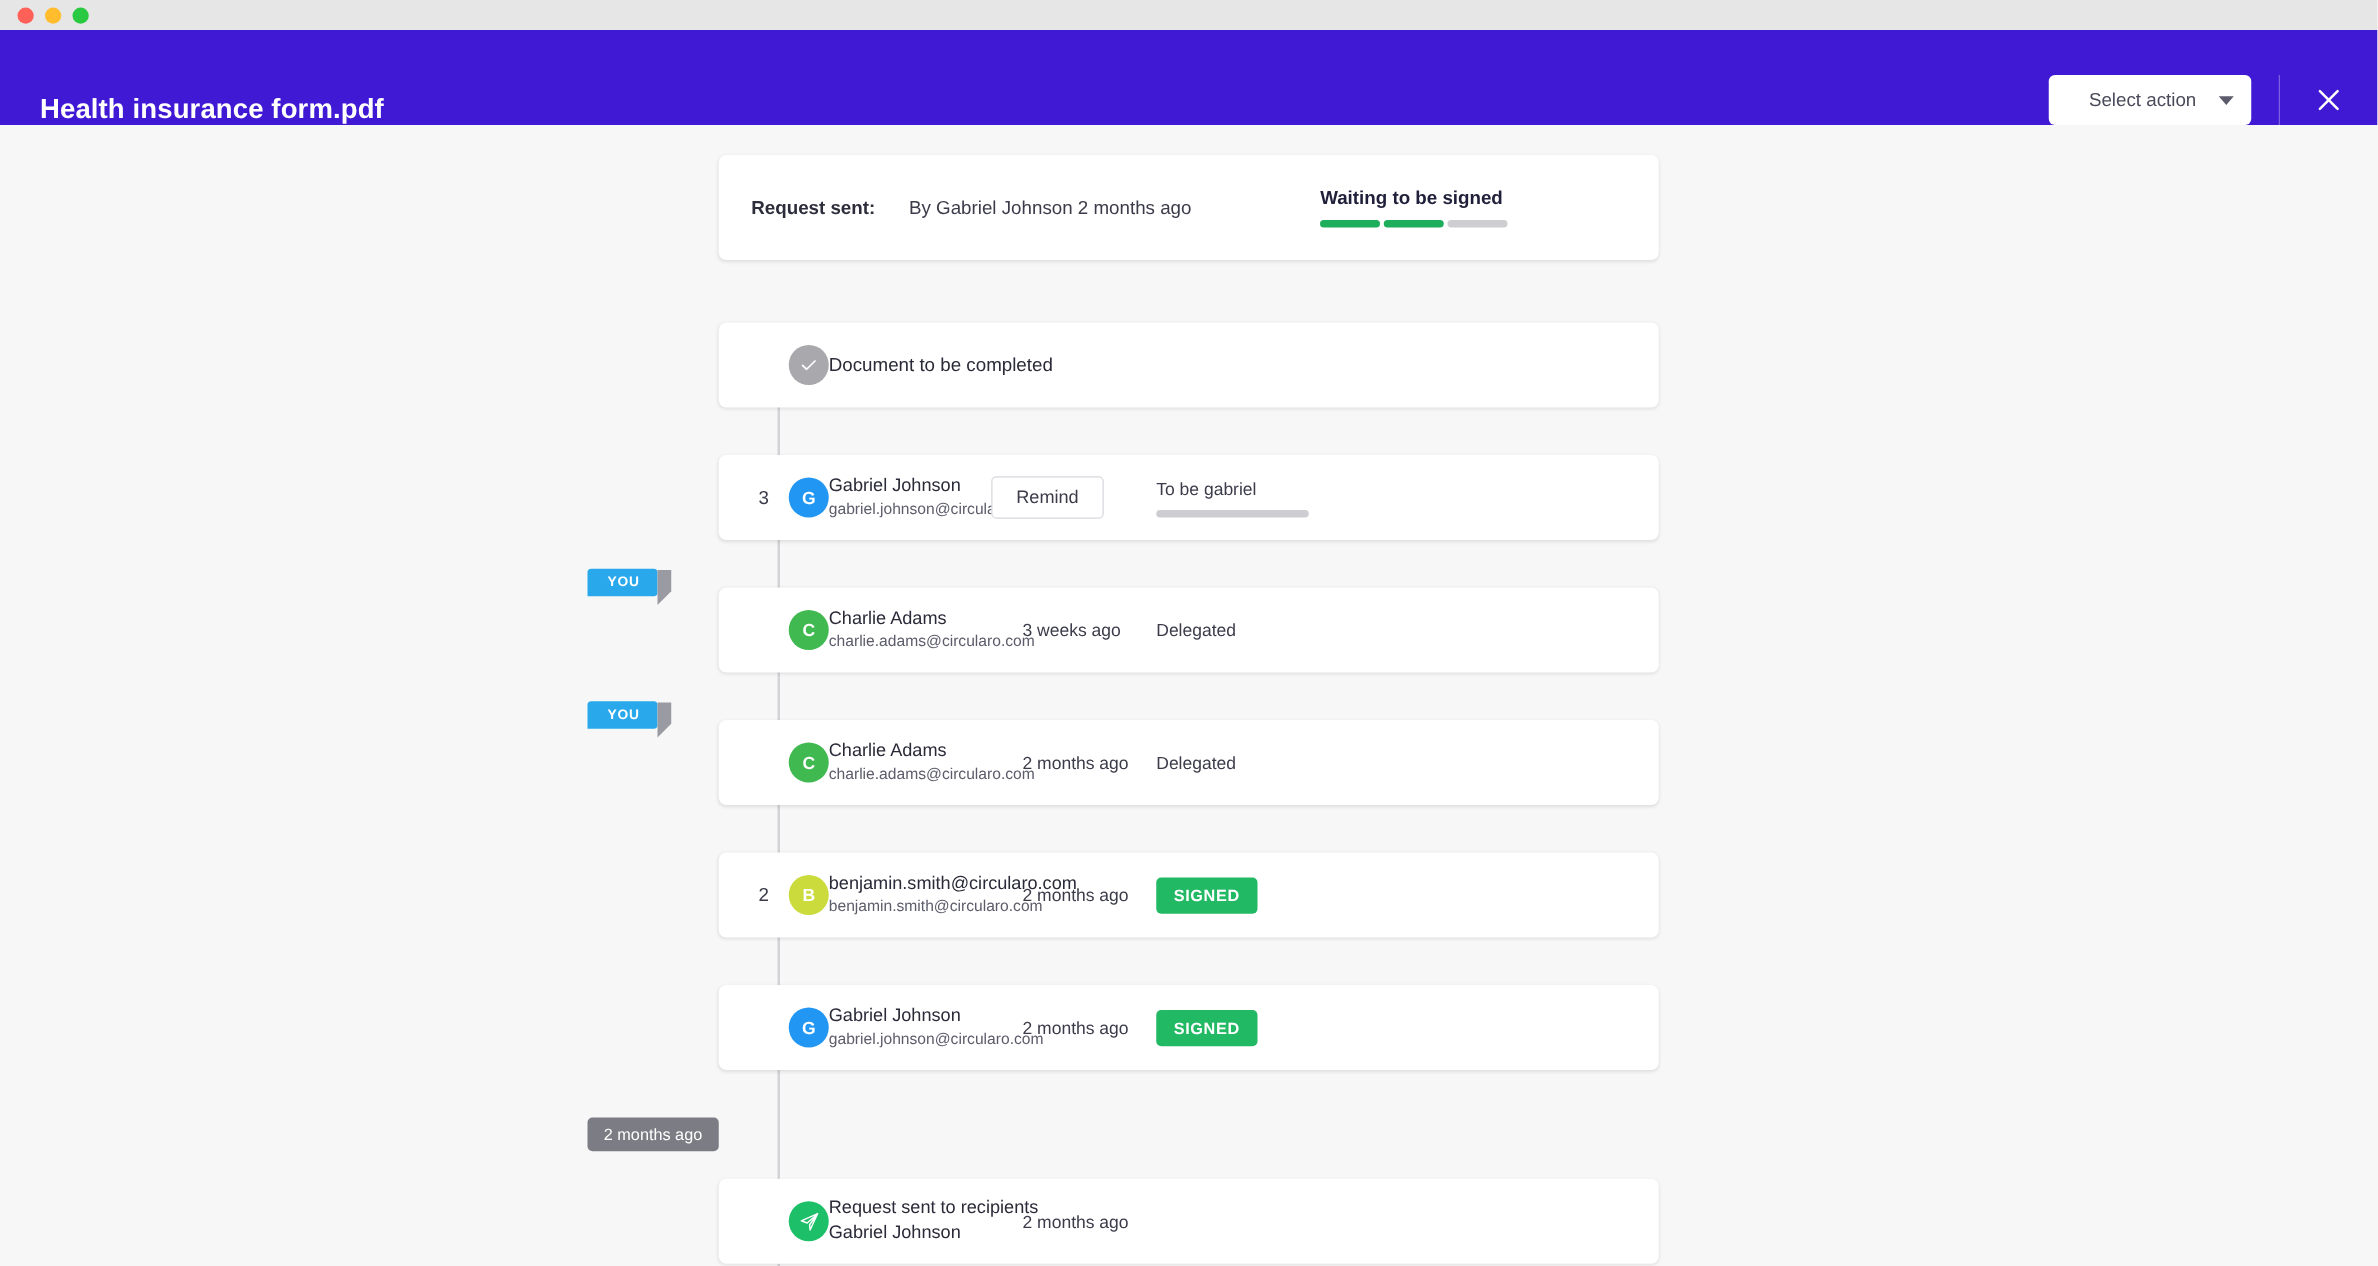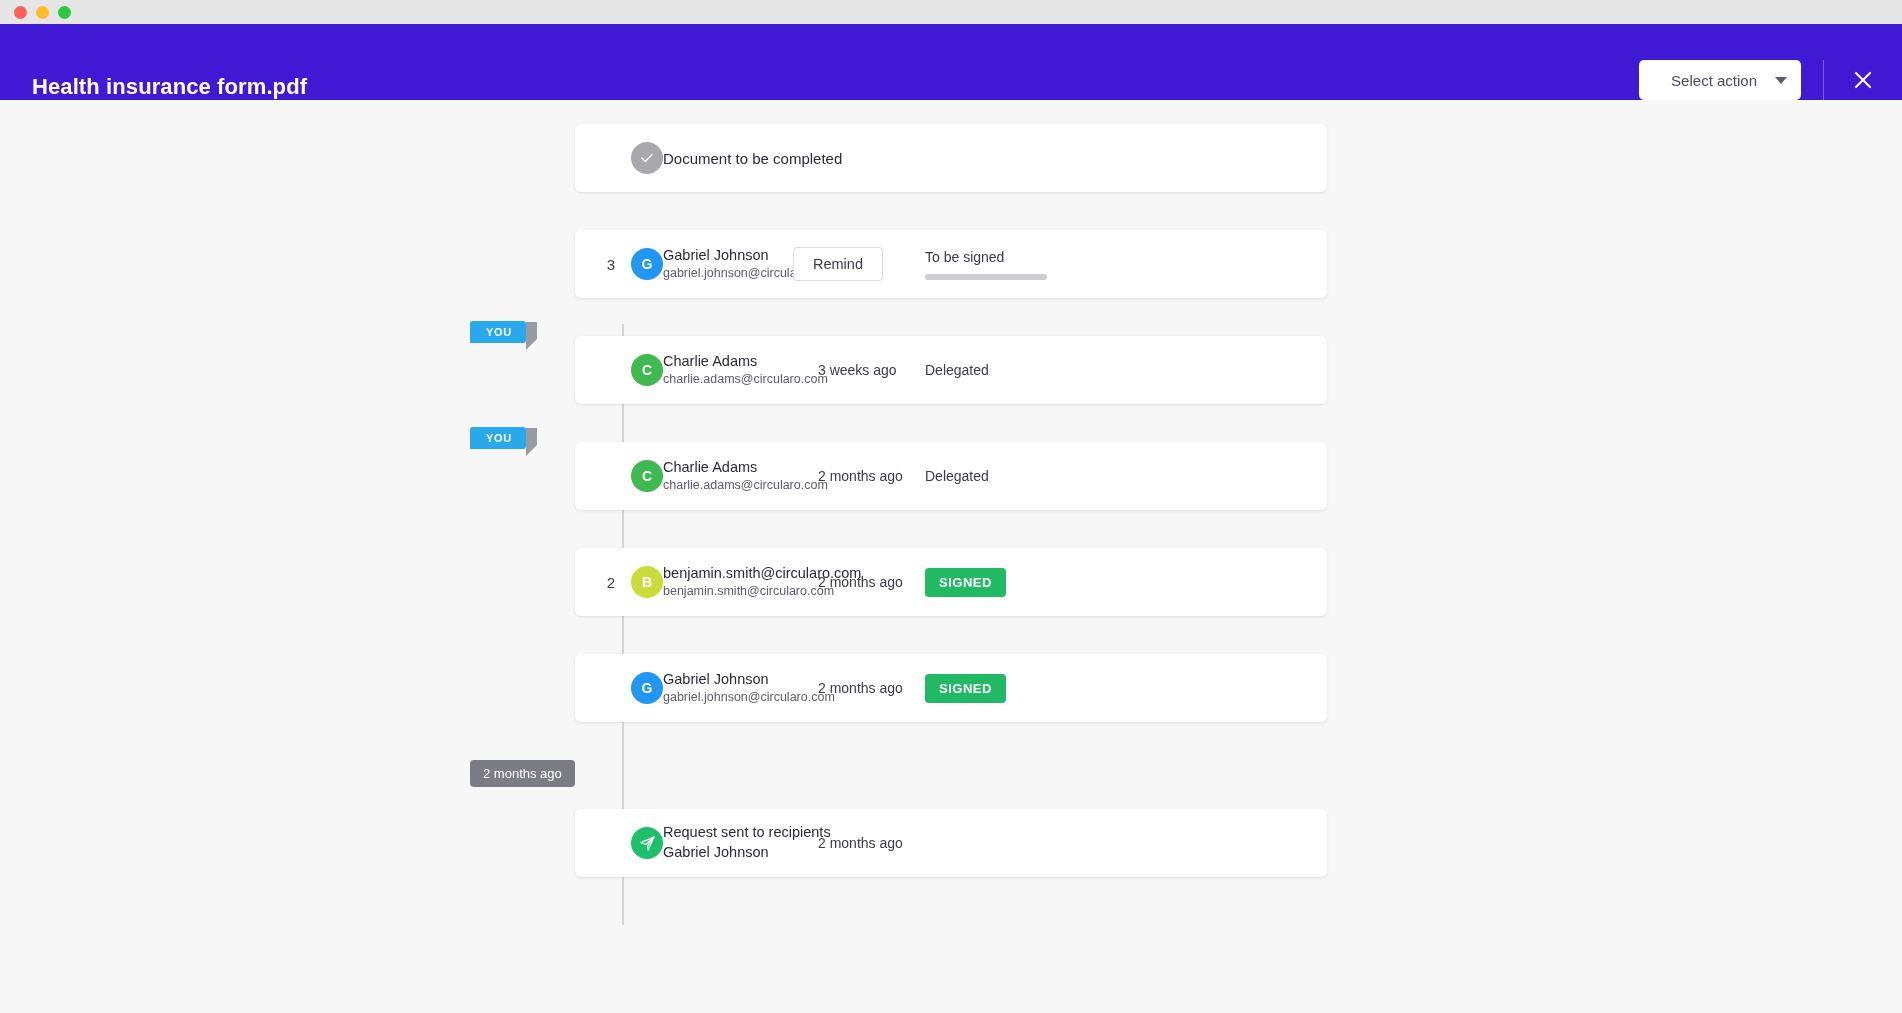--- a/index.html
+++ b/index.html
@@ -180,20 +180,32 @@
     <span class="divider-v"></span>
     <button class="close-btn"></button>
   </div>
 </div>
 
 <div class="page">
   <div class="timeline">
     <div class="rail"></div>
 
     
+    <div class="card summary">
+      <span class="req-label">Request sent:</span>
+      <span class="req-value">By Gabriel Johnson 2 months ago</span>
+      <div class="status-block">
+        <div class="status-title">Waiting to be signed</div>
+        <div class="progress">
+          <span class="seg done"></span>
+          <span class="seg done"></span>
+          <span class="seg"></span>
+        </div>
+      </div>
+    </div>
 
     
     <div class="card step-head">
       <span class="step-num blank">0</span>
       <span class="avatar grey">
         <svg class="check-glyph" width="18" height="18" viewBox="0 0 18 18">
           <path d="M4 9.3 L7.3 12.4 L14 5.8" fill="none" stroke="#ffffff" stroke-width="1.4" stroke-linecap="round" stroke-linejoin="round"></path>
         </svg>
       </span>
       <span class="person single-line">Document to be completed</span>
@@ -202,21 +214,21 @@
     
     <div class="card row tall">
       <span class="step-num">3</span>
       <span class="avatar blue">G</span>
       <span class="person">
         <span class="person-name" style="display:block">Gabriel Johnson</span>
         <span class="person-mail" style="display:block">gabriel.johnson@circularo.com</span>
       </span>
       <button class="remind-btn">Remind</button>
       <span class="tobe-block">
-        <span class="tobe-title" style="display:block">To be signed</span>
+        <span class="tobe-title" style="display:block">To be gabriel</span>
         <span class="tobe-bar" style="display:block"></span>
       </span>
     </div>
 
     
     <div class="card row tall">
       <span class="you-wrap">
         <span class="you-tag">YOU</span>
         <span class="you-fold"></span>
       </span>

